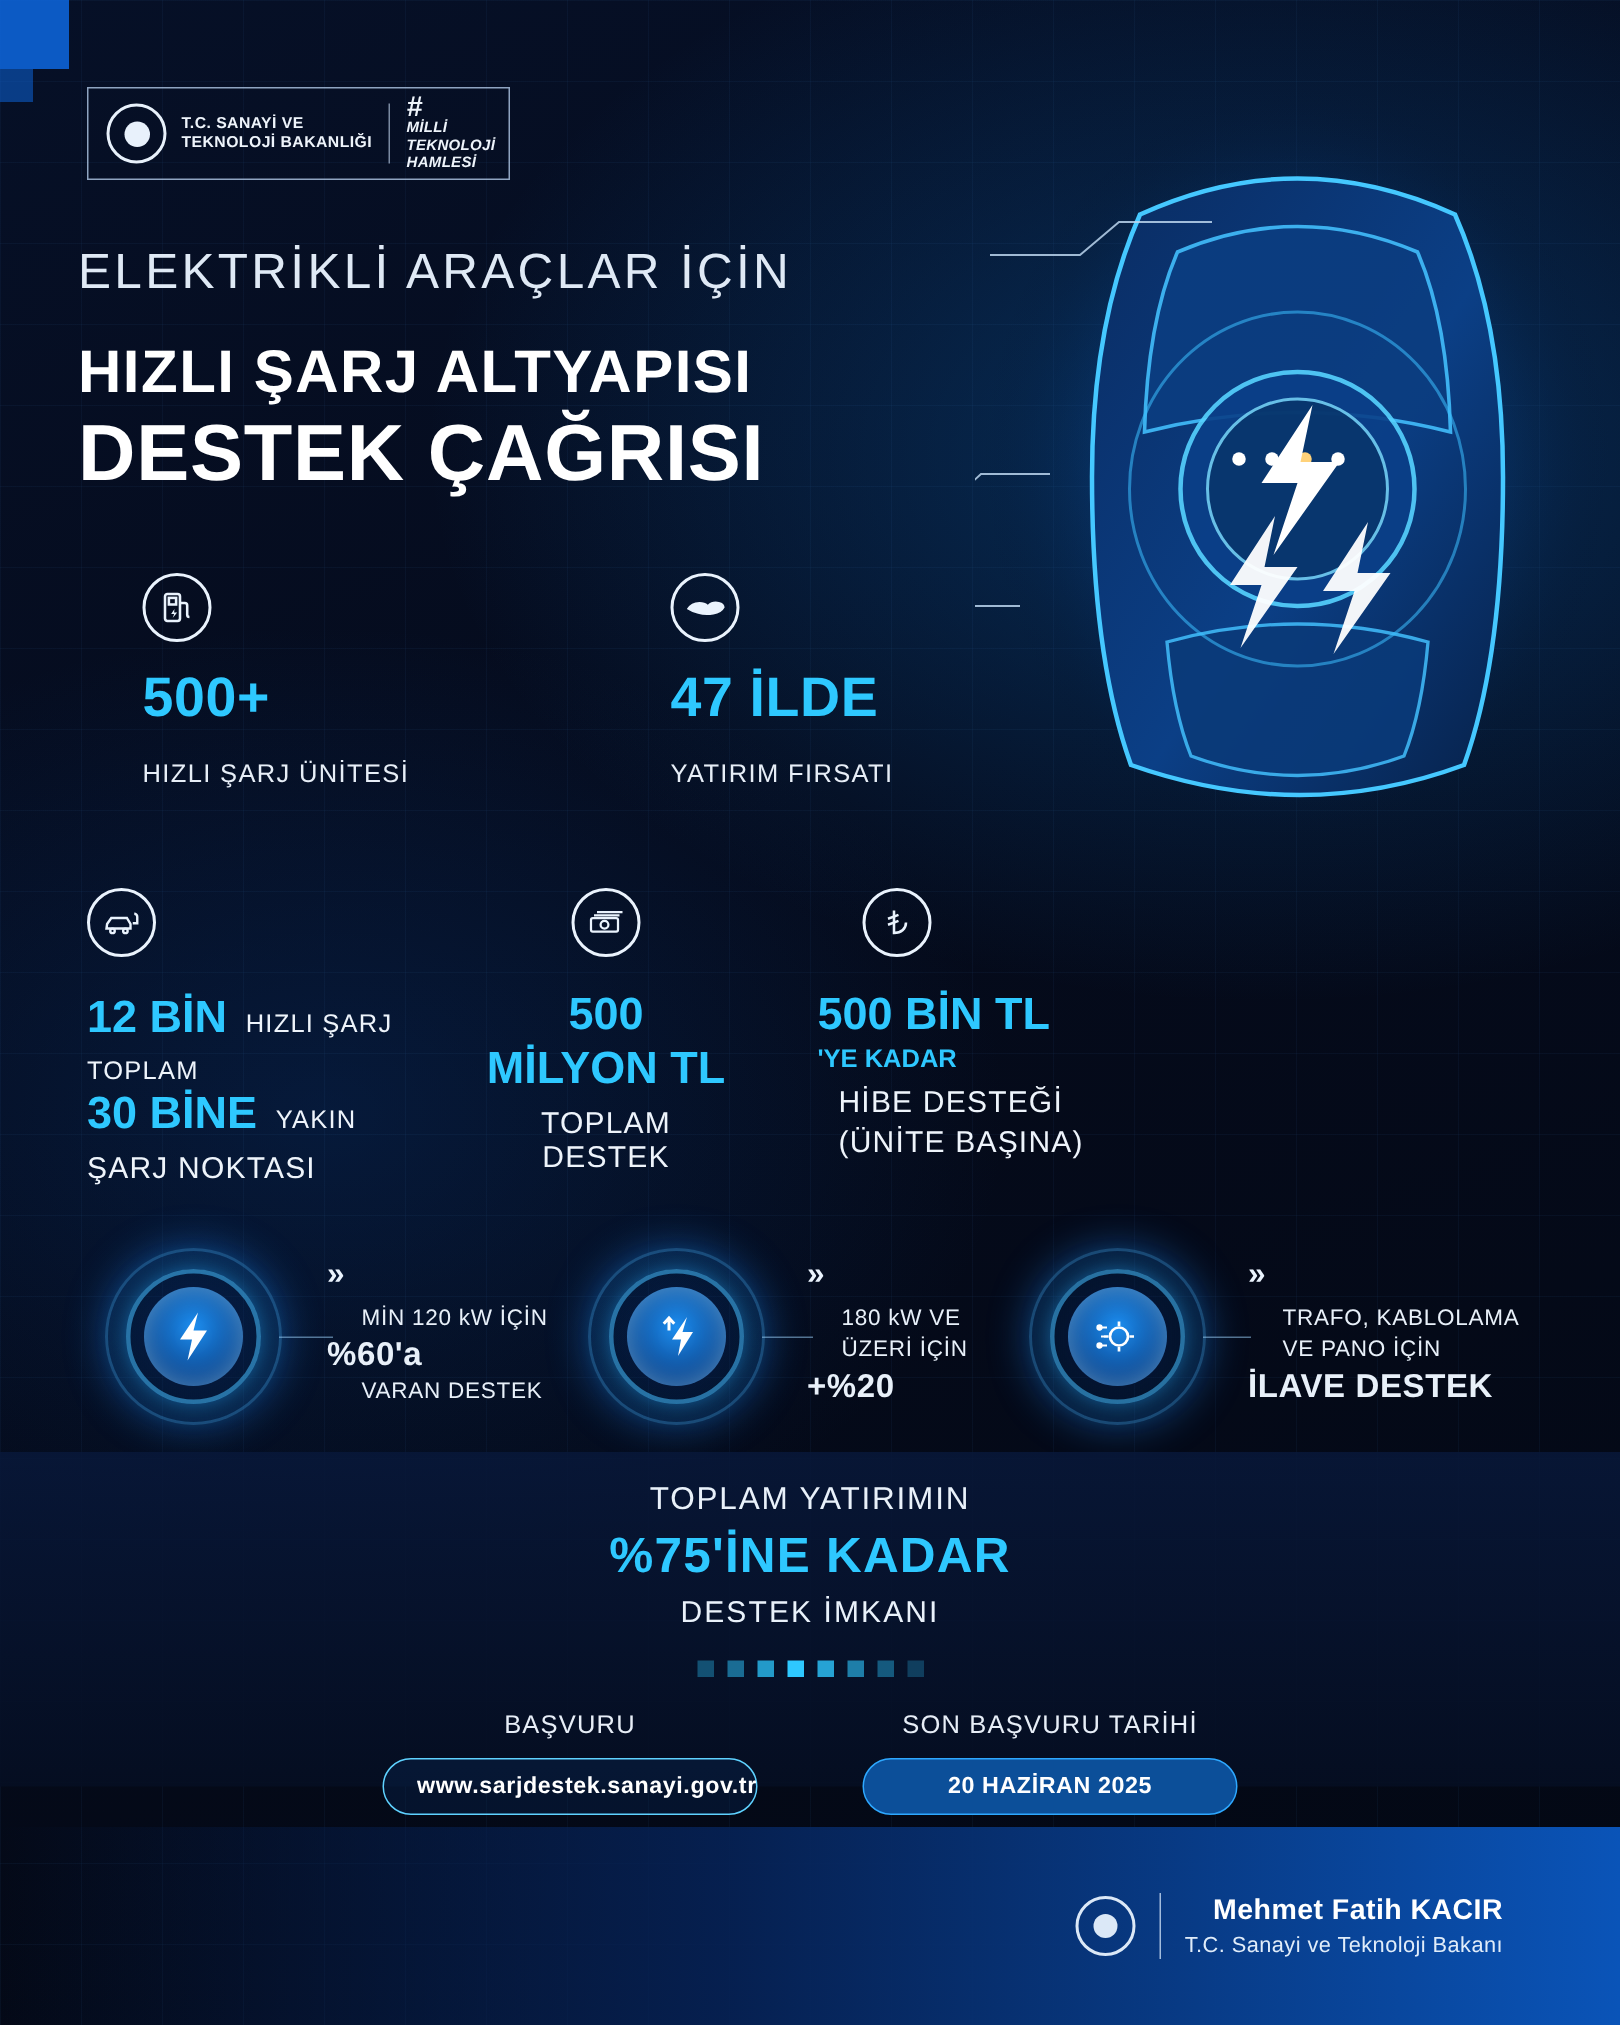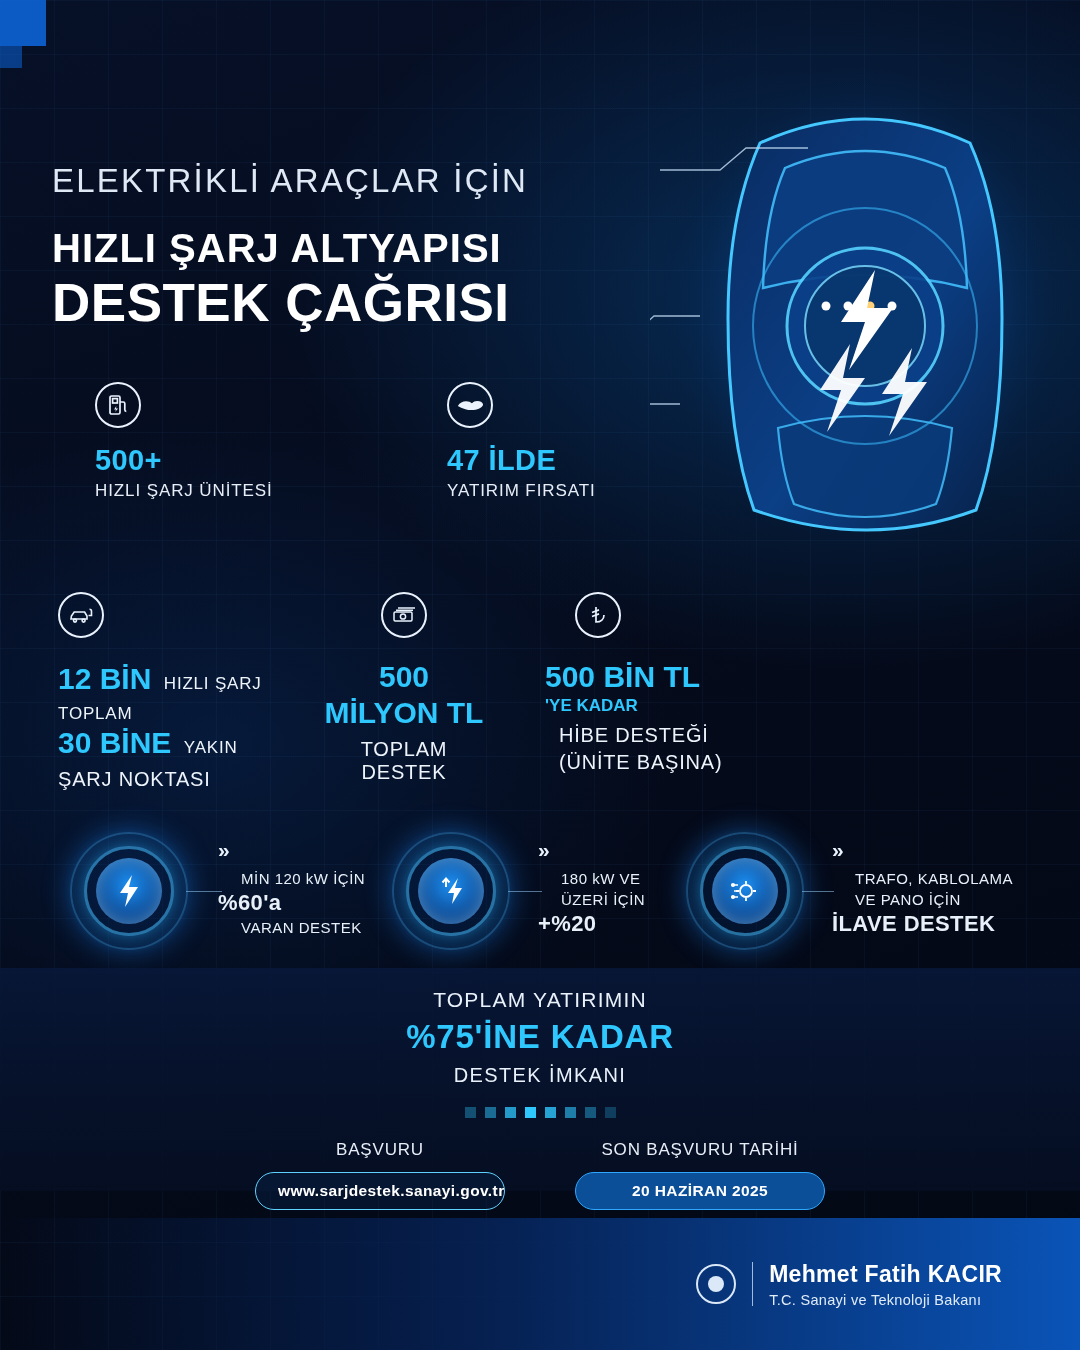--- a/index.html
+++ b/index.html
@@ -79,22 +79,22 @@
   }
 
   
   .icon-circle {
     width: 46px; height: 46px; border-radius: 50%;
     border: 2px solid #eaf3fd;
     display: flex; align-items: center; justify-content: center;
     color: #eaf3fd;
   }
   .stat { position: absolute; }
-  .stat .big { color: #2ec8ff; font-size: 29px; font-weight: bold; letter-spacing: .4px; }
-  .stat .sub { color: #e7eef7; font-size: 17px; letter-spacing: .9px; margin-top: 4px; }
+  .stat .big { color: #2ec8ff; font-size: 37px; font-weight: bold; letter-spacing: .4px; }
+  .stat .sub { color: #e7eef7; font-size: 17px; letter-spacing: .9px; margin-top: 20px; }
 
   .s500 { left: 95px; top: 382px; }
   .s81  { left: 447px; top: 382px; }
 
   .row2 { position: absolute; top: 592px; }
   .r2a { left: 58px; }
   .r2b { left: 320px; }
   .r2c { left: 545px; }
   .r2a .line1 { margin-top: 28px; }
   .cy { color: #2ec8ff; font-weight: bold; }
@@ -165,21 +165,21 @@
   }
   .foot-emblem {
     width: 40px; height: 40px; border-radius: 50%;
     border: 2px solid #dbe8f7; position: relative;
   }
   .foot-emblem::after{
     content:""; position:absolute; left:50%; top:50%;
     width:16px;height:16px;margin:-8px 0 0 -8px;border-radius:50%;background:#dbe8f7;
   }
   .foot-div { width: 1px; height: 44px; background: rgba(215,232,250,.75); }
-  .foot-name { color: #ffffff; font-size: 23px; font-weight: bold; letter-spacing: .3px; text-align: right; }
+  .foot-name { color: #ffffff; font-size: 19px; font-weight: bold; letter-spacing: .3px; text-align: right; }
   .foot-title { color: #e0ecf9; font-size: 14.5px; letter-spacing: .3px; margin-top: 4px; }
 
   
   .car-wrap { position: absolute; right: 0px; top: 48px; width: 430px; height: 560px; }
 </style>
 </head>
 <body>
 
 <div id="poster">
 
@@ -220,20 +220,34 @@
       <path d="M225 222 l-34 52 h24 l-16 48 l44 -62 h-26 z" fill="#ffffff"></path>
       <path d="M200 296 l-30 46 h21 l-14 42 l38 -54 h-22 z" fill="#ffffff" opacity="0.95"></path>
       <path d="M262 300 l-30 46 h21 l-14 42 l38 -54 h-22 z" fill="#ffffff" opacity="0.95"></path>
 
       <path d="M10 122 h60 l26 -22 h62" fill="none" stroke="#bcd6ef" stroke-width="1.3" opacity="0.85"></path>
       <path d="M-120 290 h100 l24 -22 h46" fill="none" stroke="#bcd6ef" stroke-width="1.3" opacity="0.85"></path>
       <path d="M-150 378 h118 l24 -22 h38" fill="none" stroke="#bcd6ef" stroke-width="1.3" opacity="0.85"></path>
     </svg>
   </div>
 
+  <div class="logo-box">
+    <div class="logo-emblem"></div>
+    <div class="logo-text">
+      <div>T.C. SANAYİ VE</div>
+      <div>TEKNOLOJİ BAKANLIĞI</div>
+    </div>
+    <div class="logo-div"></div>
+    <div class="logo-hamle">
+      <span class="hash">#</span>
+      <span>MİLLİ</span><br>
+      <span>TEKNOLOJİ</span><br>
+      <span>HAMLESİ</span>
+    </div>
+  </div>
 
   <div class="t1">ELEKTRİKLİ ARAÇLAR İÇİN</div>
   <div class="t2">HIZLI ŞARJ ALTYAPISI</div>
   <div class="t3">DESTEK ÇAĞRISI</div>
 
   <div class="stat s500">
     <div class="icon-circle">
       <svg width="24" height="24" viewBox="0 0 24 24" fill="none" stroke="#eaf3fd" stroke-width="1.7">
         <rect x="4" y="3" width="10" height="18" rx="1.6"></rect>
         <rect x="6.6" y="5.6" width="4.8" height="4.4"></rect>

